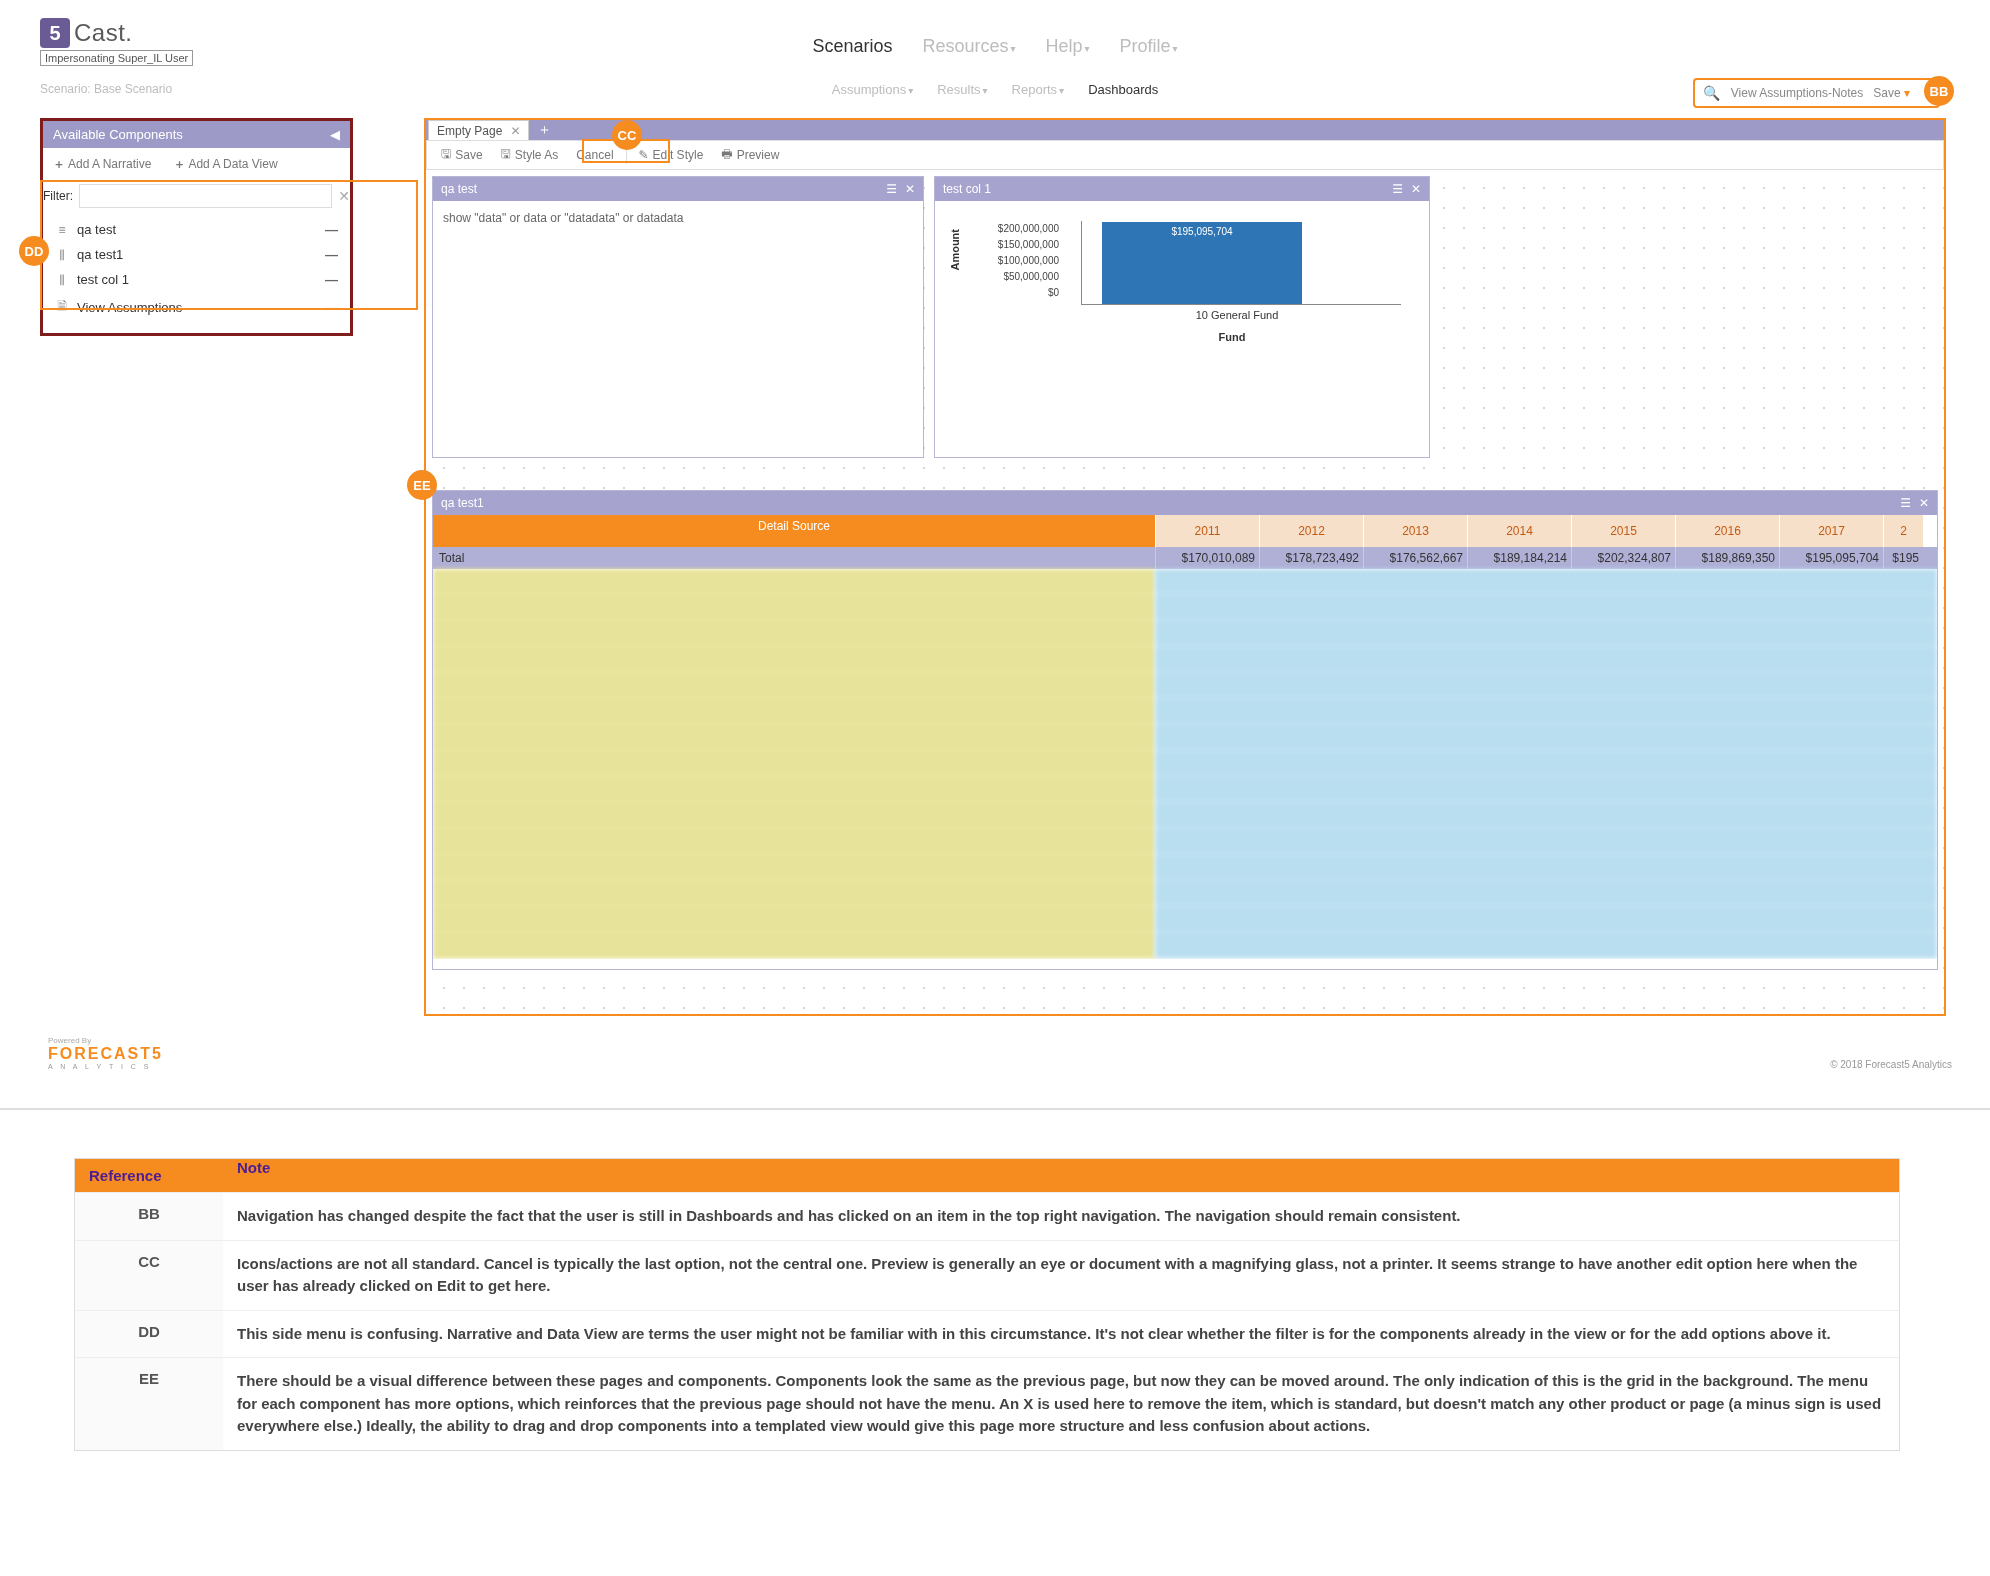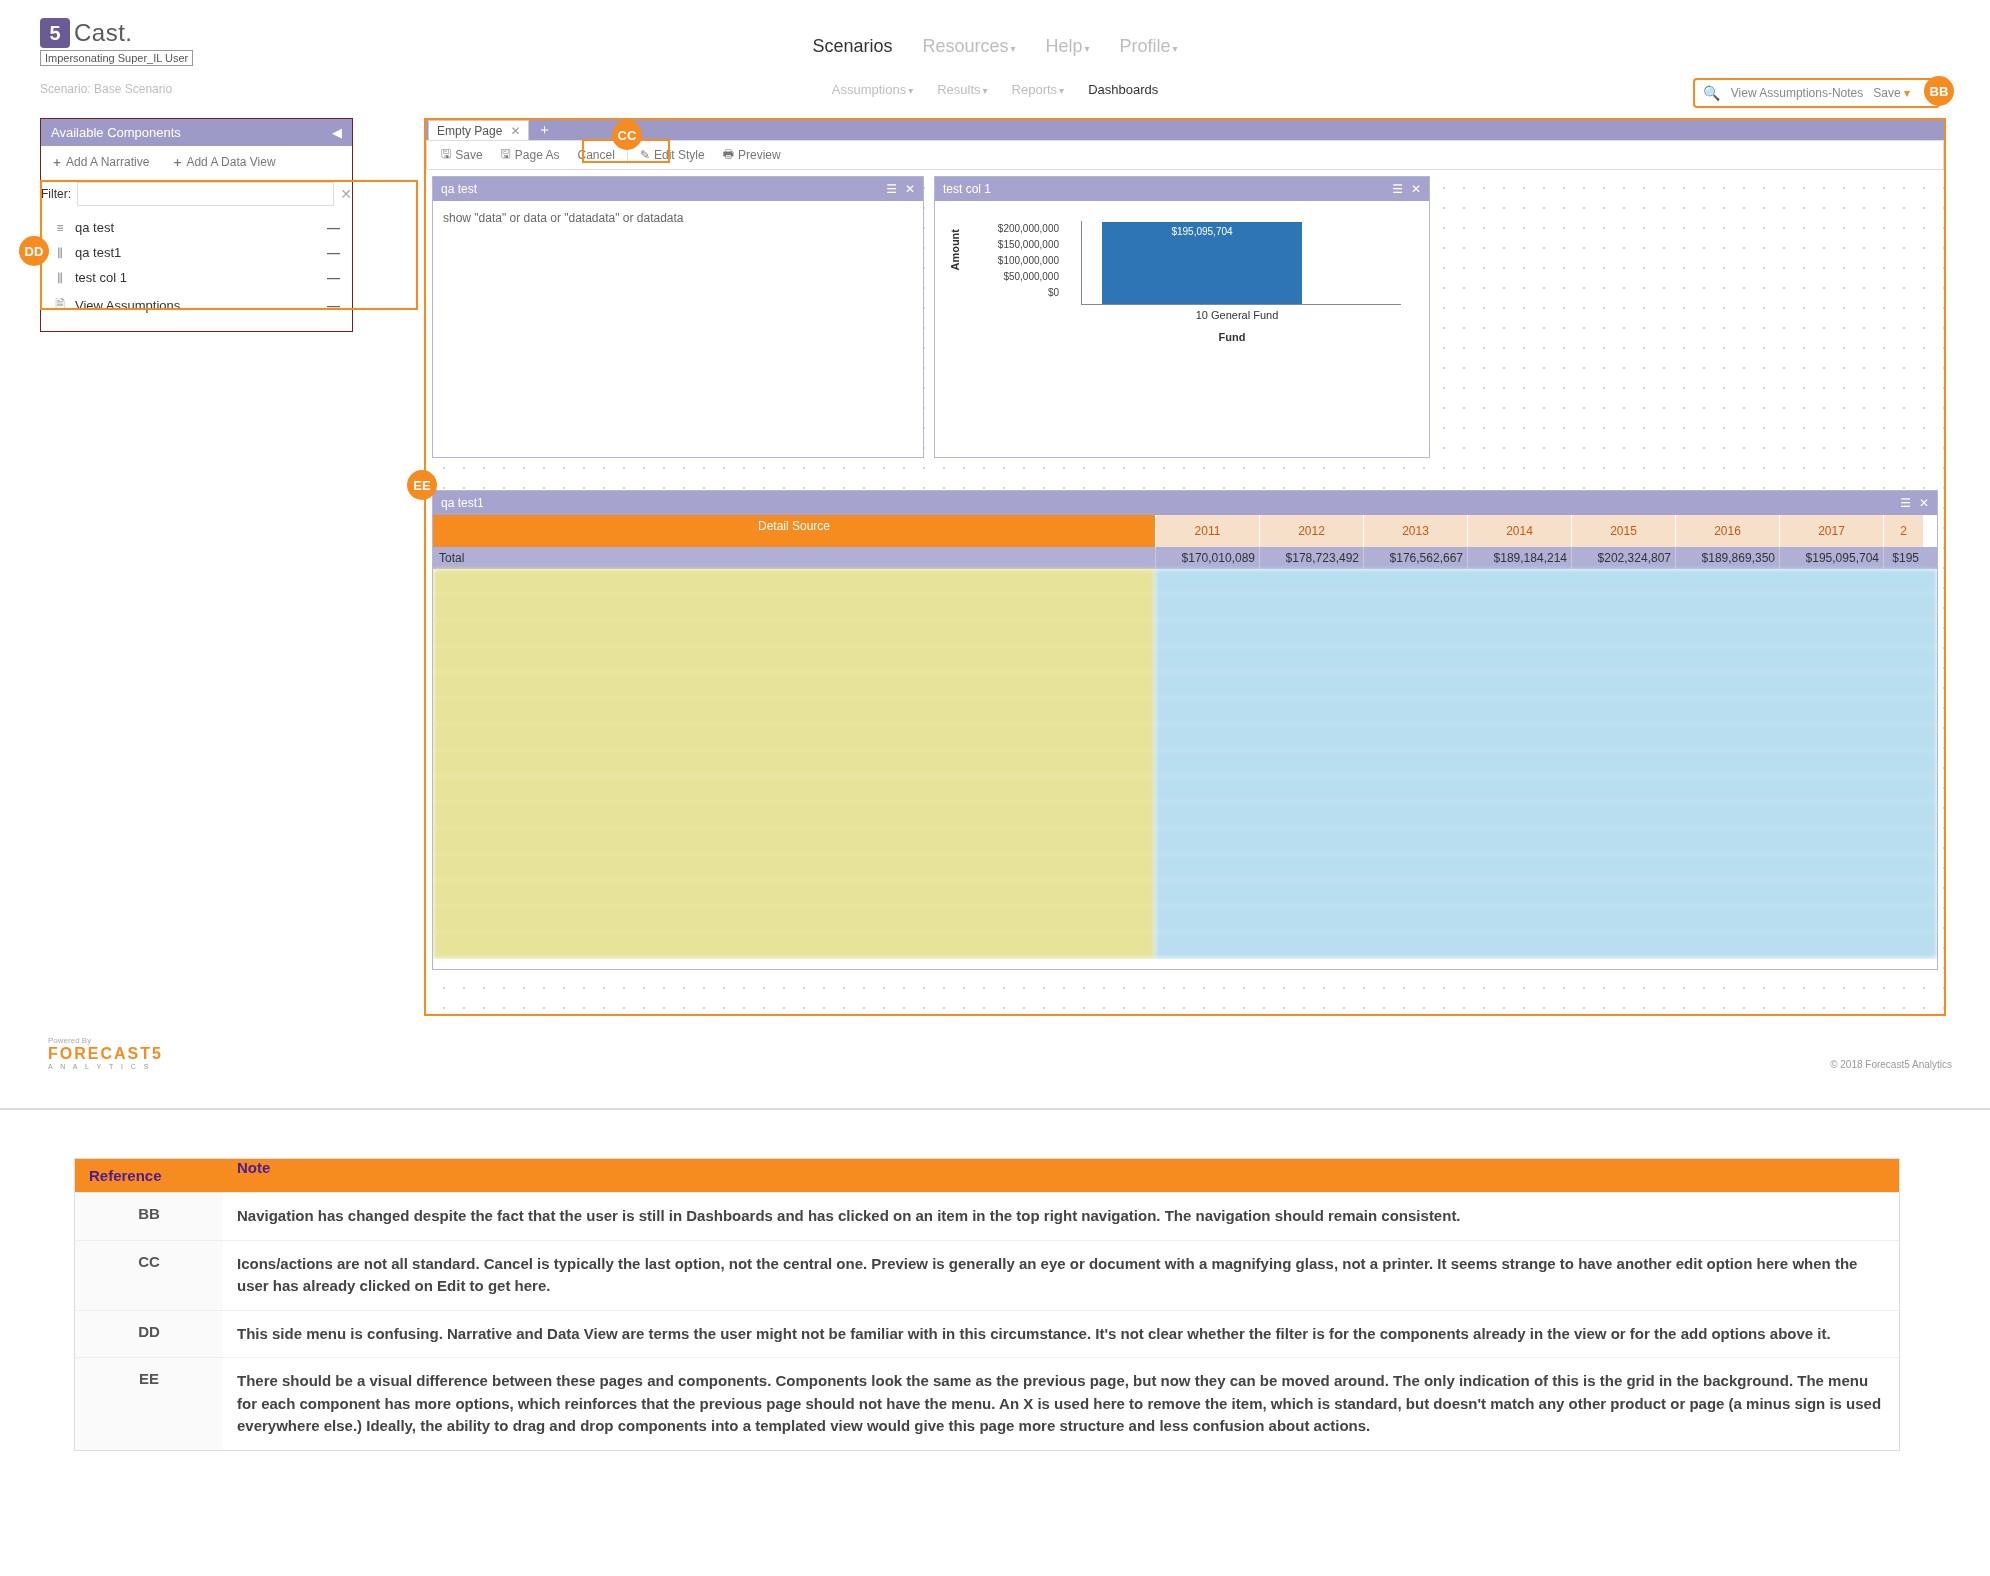--- a/index.html
+++ b/index.html
@@ -31,21 +31,21 @@
 .right-actions .search-icon { font-size: 14px; color: #666; }
 .right-actions .va { color: #888; font-size: 12px; cursor: pointer; }
 .right-actions .save { color: #888; font-size: 12px; cursor: pointer; }
 .marker { position: absolute; width: 30px; height: 30px; border-radius: 50%; background: #f68b1f; color: #fff; font-weight: bold; display: flex; align-items: center; justify-content: center; font-size: 13px; z-index: 10; }
 .marker.bb { right: 36px; top: 76px; }
 
 
 .orange-outline { position: absolute; border: 2px solid #f68b1f; pointer-events: none; }
 
 
-.sidebar { position: absolute; left: 40px; top: 118px; width: 313px; border: 1px solid #7f1d1d; background: #fff; }
+.sidebar { position: absolute; left: 40px; top: 118px; width: 313px; border: 3px solid #7f1d1d; background: #fff; }
 .sidebar-head { background: #9e9ac8; color: #fff; padding: 6px 10px; font-size: 13px; display: flex; justify-content: space-between; align-items: center; }
 .sidebar-add { padding: 8px 10px; display: flex; gap: 22px; font-size: 12px; color: #777; }
 .sidebar-add span { cursor: pointer; }
 .plus { font-weight: bold; margin-right: 3px; }
 .filter-row { display: flex; align-items: center; padding: 3px 0; gap: 6px; font-size: 12px; }
 .filter-row input { flex: 1; border: 1px solid #ddd; padding: 4px; font-size: 12px; }
 .filter-row .clear { color: #aaa; cursor: pointer; font-size: 14px; }
 .comp-list { padding: 6px 6px 10px 6px; }
 .comp-item { display: flex; align-items: center; padding: 5px 6px; font-size: 13px; color: #333; justify-content: space-between; cursor: pointer; }
 .comp-item .left { display: flex; align-items: center; gap: 8px; }
@@ -210,21 +210,21 @@
       </div>
       <span class="add-tab">＋</span>
     </div>
     <div class="toolbar">
       <span class="tb">
           <span>🖫</span>
           <span>Save</span>
         </span>
       <span class="tb">
           <span>🖫</span>
-          <span>Page As</span>
+          <span>Style As</span>
         </span>
       <span class="tb">Cancel</span>
       <span class="sep"></span>
       <span class="tb">
           <span>✎</span>
           <span>Edit Style</span>
         </span>
       <span class="tb">
           <span>🖶</span>
           <span>Preview</span>

